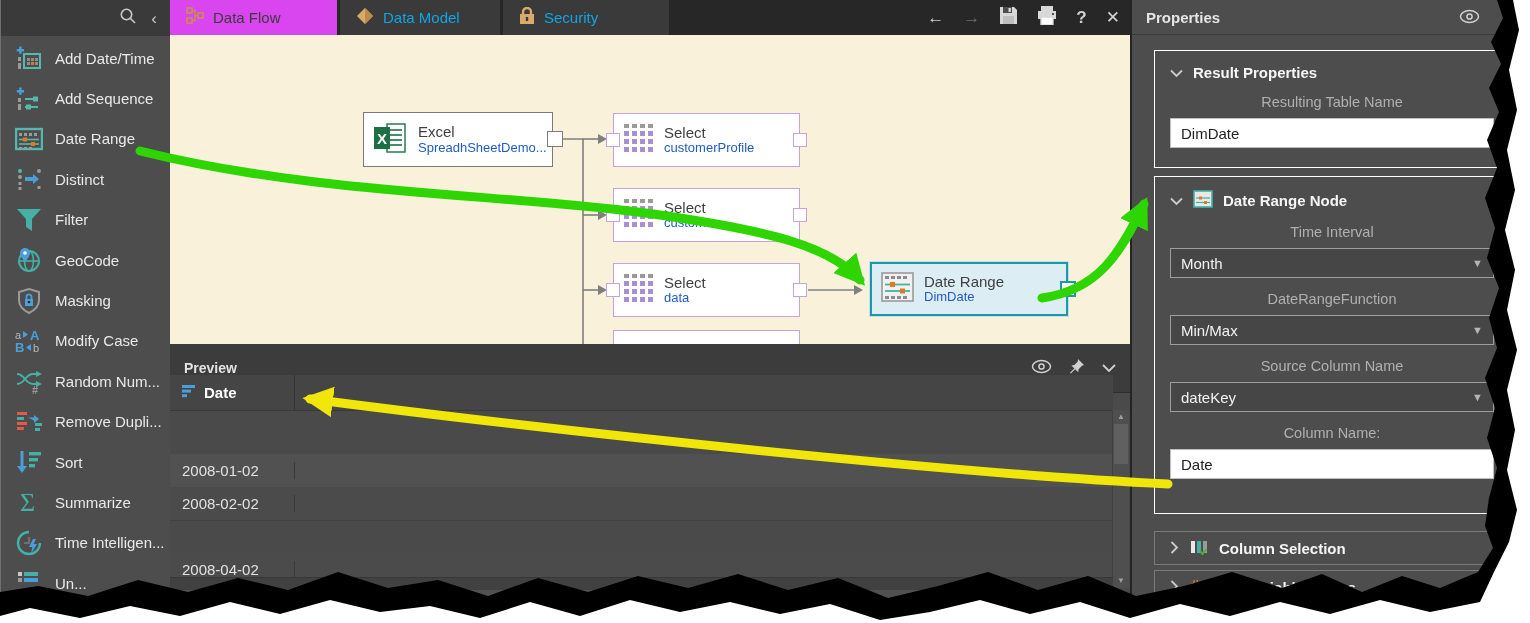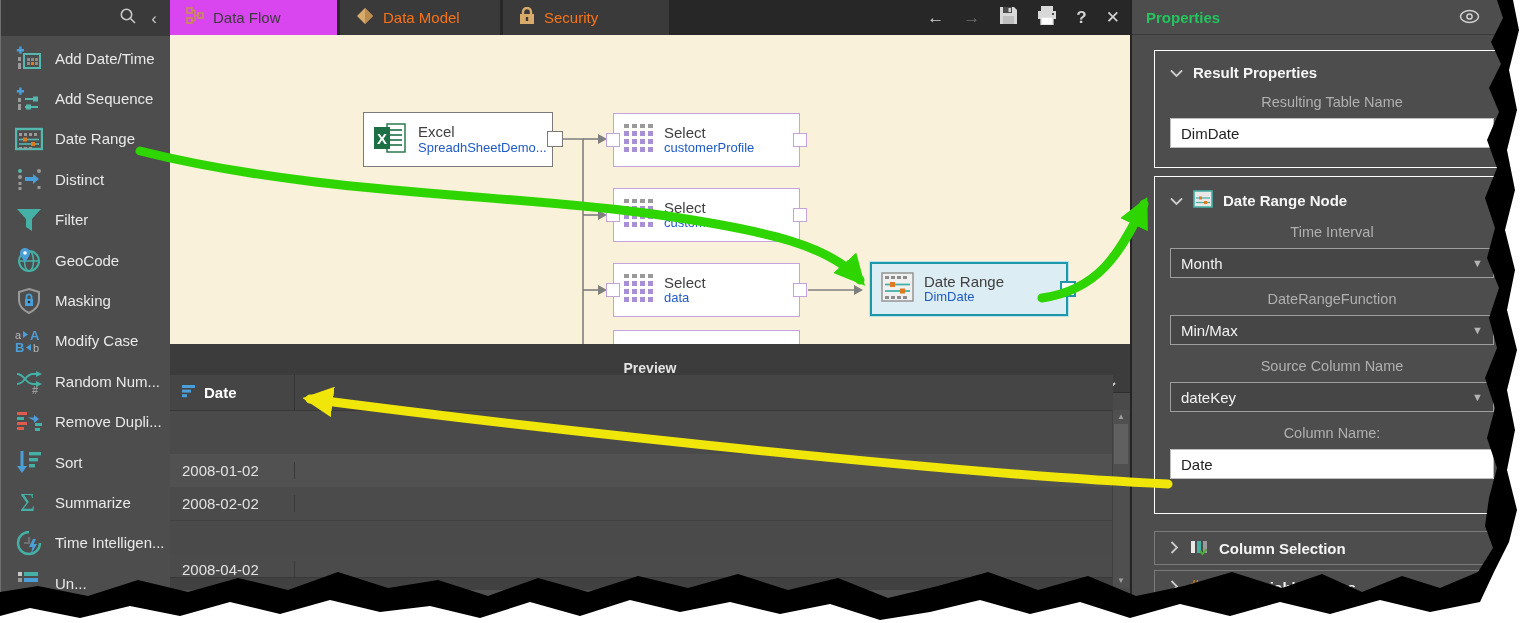--- a/index.html
+++ b/index.html
@@ -13,55 +13,55 @@
     display:flex;align-items:center;justify-content:flex-end;gap:14px;padding-right:14px;box-sizing:border-box;}
   .sb-collapse{color:#c9c9c9;font-size:17px;line-height:1;cursor:default;}
   .sb-items{position:absolute;left:0;top:38px;width:170px;}
   .sb-item{display:flex;align-items:center;gap:11px;height:40.4px;padding-left:13px;color:#e9e9e9;font-size:15px;white-space:nowrap;}
   .sb-ic{width:30px;height:28px;display:flex;align-items:center;justify-content:center;flex:0 0 30px;}
 
   
   .tabbar{left:170px;top:0;width:960px;height:35px;background:#272727;display:flex;}
   .tab{height:35px;display:flex;align-items:center;gap:9px;padding:0 16px;box-sizing:border-box;font-size:15px;}
   .tab.active{background:#d946ef;color:#3c3c3c;width:167px;}
-  .tab.inactive{background:#3a3a3a;color:#f97316;margin-left:3px;}
+  .tab.inactive{background:#3a3a3a;color:#0ea5e9;margin-left:3px;}
   .tb-icons{position:absolute;right:10px;top:0;height:35px;display:flex;align-items:center;gap:19px;}
   .tb-btn{color:#d2d2d2;font-size:17px;line-height:1;}
   .tb-btn.disabled{color:#6e6e6e;}
 
   
   .canvas{left:170px;top:35px;width:960px;height:309px;background:#f9f1da;overflow:hidden;}
   .node{position:absolute;background:#ffffff;display:flex;align-items:center;gap:9px;padding-left:9px;box-sizing:border-box;}
   .node .tt{line-height:1.15;}
   .node .t1{font-size:15px;color:#3f3f3f;}
   .node .t2{font-size:13px;color:#1f5bc7;}
   .n-excel{border:1.5px solid #7a7a7a;}
   .n-select{border:1.5px solid #c5a3dd;}
   .n-dr{border:2px solid #1d98ab;background:#ddedf4;box-shadow:0 0 0 1px #bfe2ea;}
   .port{position:absolute;background:#ffffff;box-sizing:border-box;}
 
   
   .preview{left:170px;top:344px;width:960px;height:256px;background:#4a4a4a;}
-  .pv-header{position:absolute;left:0;top:0;width:100%;height:49px;background:#3c3c3c;display:flex;align-items:center;box-sizing:border-box;padding:16px 14px;border-bottom:1px solid #2e2e2e;flex-direction:column;}
+  .pv-header{position:absolute;left:0;top:0;width:100%;height:49px;background:#3c3c3c;display:flex;align-items:center;box-sizing:border-box;padding:8px 14px;border-bottom:1px solid #2e2e2e;}
   .pv-title{color:#e3e3e3;font-size:14px;font-weight:bold;}
   .pv-hicons{margin-left:auto;display:flex;align-items:center;gap:17px;}
   .pv-colhdr{position:absolute;left:0;top:31px;width:943px;height:35px;background:#454545;border-bottom:1px solid #383838;display:flex;align-items:center;}
   .pv-colcell{width:125px;display:flex;align-items:center;gap:7px;padding-left:12px;box-sizing:border-box;color:#ffffff;font-weight:bold;font-size:15px;border-right:1px solid #333;height:100%;}
   .pv-row{position:absolute;left:0;width:943px;height:33px;display:flex;align-items:center;border-bottom:1px solid #424242;margin-top:44px;}
   .pv-cell{width:125px;padding-left:12px;box-sizing:border-box;color:#e2e2e2;font-size:15px;border-right:1px solid #3a3a3a;}
   .r-a{background:#515151;}.r-b{background:#4b4b4b;}
   .vscroll{position:absolute;right:1px;top:66px;width:16px;height:178px;background:#4f4f4f;border-left:1px solid #404040;}
   .vs-arrow{position:absolute;left:0;width:16px;height:14px;color:#9f9f9f;font-size:8px;text-align:center;line-height:14px;}
   .vs-thumb{position:absolute;left:1px;top:14px;width:14px;height:40px;background:#606060;}
   .hscroll{position:absolute;left:0;bottom:10px;width:943px;height:12px;background:#414141;border-top:1px solid #383838;}
 
   
   .props{left:1130px;top:0;width:400px;height:623px;background:#4d4d4d;border-left:2px solid #242424;}
   .pr-header{position:absolute;left:0;top:0;width:100%;height:35px;display:flex;align-items:center;padding:0 14px;box-sizing:border-box;border-bottom:1px solid #3a3a3a;}
-  .pr-title{color:#22c55e;font-size:15px;font-weight:bold;}
+  .pr-title{color:#e5e5e5;font-size:15px;font-weight:bold;}
   .pr-eye{position:absolute;right:52px;top:9px;}
   .group{position:absolute;left:22px;width:356px;border:1px solid #ffffff;box-sizing:border-box;padding:13px 15px;}
   .g-title{display:flex;align-items:center;gap:10px;color:#f5f5f5;font-size:15px;font-weight:bold;}
   .g-label{color:#b0b0b0;font-size:14.5px;margin-top:13px;text-align:center;}
   .textbox{margin-top:8px;height:30px;width:100%;background:#ffffff;border:1px solid #bdbdbd;box-sizing:border-box;color:#222;font-size:15px;font-family:"Liberation Sans",sans-serif;padding:0 10px;display:block;}
   .dropdown{margin-top:8px;height:30px;background:#464646;border:1px solid #9e9e9e;box-sizing:border-box;display:flex;align-items:center;padding:0 10px;color:#f2f2f2;font-size:15px;}
   .dd-caret{margin-left:auto;color:#b5b5b5;font-size:11px;}
   .ghdr{position:absolute;left:22px;width:356px;height:34px;border:1px solid #7a7a7a;box-sizing:border-box;display:flex;align-items:center;gap:11px;padding:0 15px;color:#f5f5f5;font-size:15px;font-weight:bold;margin-top:9px;}
 
   .overlay{left:0;top:0;width:1530px;height:623px;pointer-events:none;}

